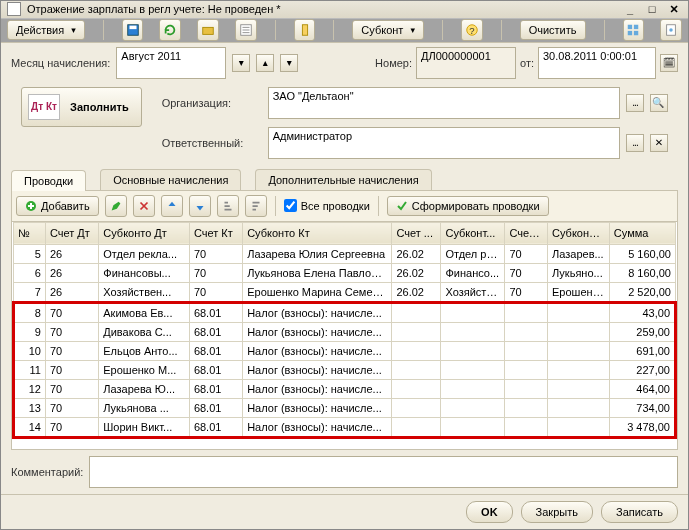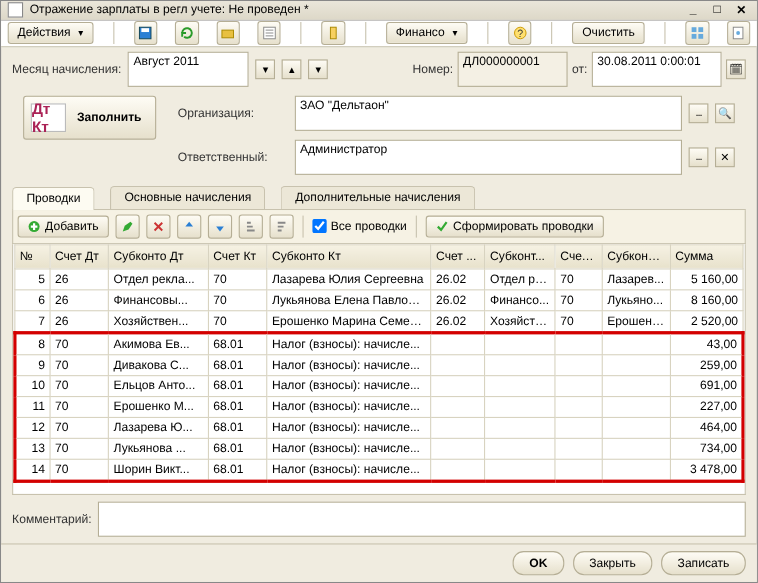--- a/index.html
+++ b/index.html
@@ -2,32 +2,32 @@
 <html><head>
 <meta charset="utf-8">
 <style>
   * { box-sizing: border-box; margin: 0; padding: 0; font-family: Tahoma, Arial, sans-serif; font-size: 11px; }
   body { background: #e8e4d8; width: 689px; height: 530px; overflow: hidden; }
   .window { width: 689px; height: 530px; display: flex; flex-direction: column; border: 1px solid #888; background: #f0ece0; }
   .titlebar { height: 22px; background: linear-gradient(#eae6da,#ddd8c8); border-bottom: 1px solid #bbb; display: flex; align-items: center; padding: 0 6px; }
   .titlebar .doc-icon { width:14px; height:14px; border:1px solid #888; background:#fff; margin-right:6px; }
   .wincontrols { margin-left:auto; display:flex; gap:6px; }
   .wincontrols span { width:16px; height:14px; display:flex; align-items:center; justify-content:center; font-weight:bold; cursor:pointer; }
-  .toolbar { height: 30px; background:#ffffff; border-bottom:1px solid #c8c2ae; display:flex; align-items:center; padding:0 6px; gap:16px; }
+  .toolbar { height: 30px; background:#a3a3a3; border-bottom:1px solid #c8c2ae; display:flex; align-items:center; padding:0 6px; gap:16px; }
   .iconbtn { width:22px; height:22px; border:1px solid #b5ae95; border-radius:3px; background:linear-gradient(#fefcf5,#e6e0cc); display:inline-flex; align-items:center; justify-content:center; cursor:pointer; }
   .iconbtn svg { width:14px; height:14px; }
   .tbtn { padding:3px 8px; border:1px solid #b5ae95; border-radius:3px; background:linear-gradient(#fefcf5,#e6e0cc); cursor:pointer; display:inline-flex; align-items:center; gap:4px; }
   .sep { width:1px; height:20px; background:#c8c2ae; margin:0 2px; }
   .formrow { display:flex; align-items:center; padding:4px 10px; gap:6px; }
   .label { color:#333; }
   .input { background:#fff; border:1px solid #b5ae95; padding:2px 4px; height:32px; }
   .input.readonly { background:#f4f0e4; }
   .colright { margin-left:auto; display:flex; align-items:center; gap:4px; }
   .bigfill { margin:4px 10px; padding:6px 12px 6px 6px; border:1px solid #b5ae95; border-radius:3px; background:linear-gradient(#fefcf5,#e6e0cc); display:inline-flex; align-items:center; gap:10px; font-weight:bold; cursor:pointer; }
-  .fill-icon { width:32px; height:26px; border:1px solid #bbb; background:#fff; display:flex; align-items:center; justify-content:center; font-size:14px; color:#a25; }
+  .fill-icon { width:32px; height:26px; border:1px solid #bbb; background:#fff; display:flex; align-items:center; justify-content:center; font-size:10px; color:#a25; }
   .tabs { margin:6px 10px 0 10px; display:flex; border-bottom:1px solid #c8c2ae; }
   .tab { padding:4px 12px; border:1px solid #c8c2ae; border-bottom:none; margin-right:14px; border-radius:4px 4px 0 0; background:#ece7d7; cursor:pointer; }
   .tab.active { background:#fdfbf2; font-weight:normal; position:relative; top:1px; }
   .subtoolbar { margin:0 10px; padding:4px; border:1px solid #c8c2ae; border-top:none; background:#f6f2e4; display:flex; align-items:center; gap:6px; }
   .gridwrap { margin:0 10px; border:1px solid #c8c2ae; border-top:none; background:#fff; height:286px; overflow:hidden; }
   table.grid { border-collapse:collapse; width:100%; table-layout:fixed; }
   table.grid th, table.grid td { border:1px solid #d8d3c0; padding:3px 4px; font-size:11px; background:#fff; }
   table.grid th { background:linear-gradient(#f6f2e4,#e8e2cc); font-weight:normal; text-align:left; height:22px; }
   table.grid td.right { text-align:right; }
   table.grid td.num { text-align:right; }
@@ -91,21 +91,21 @@
         </svg>
       </span>
     <span class="sep"></span>
     <span class="iconbtn">
         <svg viewBox="0 0 16 16">
           <rect x="5" y="2" width="6" height="12" fill="#f7d060" stroke="#a80"></rect>
         </svg>
       </span>
     <span class="sep"></span>
     <span class="tbtn">
-        <span>Финансо</span>
+        <span>Субконт</span>
         <span class="chev">▾</span>
       </span>
     <span class="sep"></span>
     <span class="iconbtn">
         <svg viewBox="0 0 16 16">
           <circle cx="8" cy="8" r="6" fill="#ffe070" stroke="#c90"></circle>
           <text x="8" y="12" text-anchor="middle" font-size="10" fill="#333">?</text>
         </svg>
       </span>
     <span class="sep"></span>

